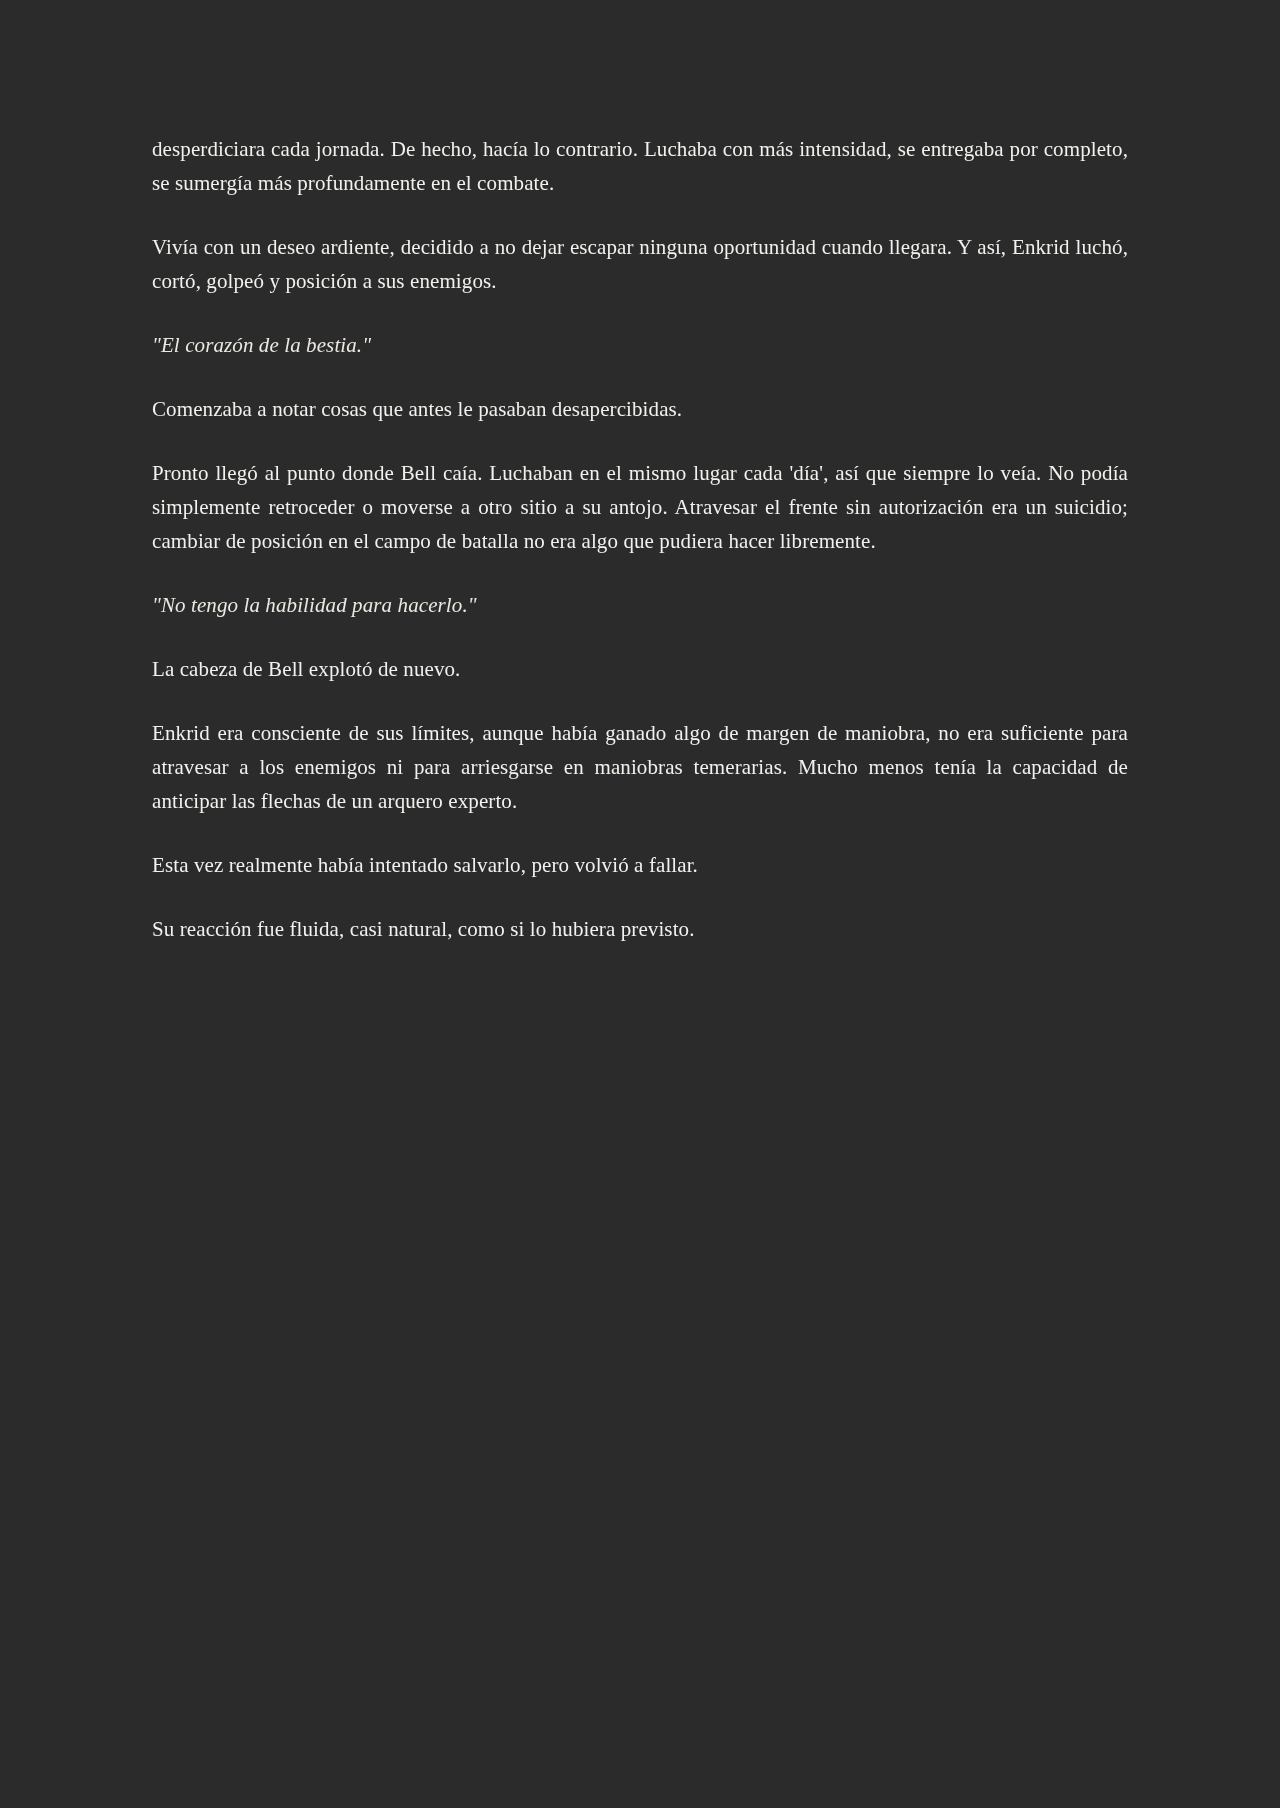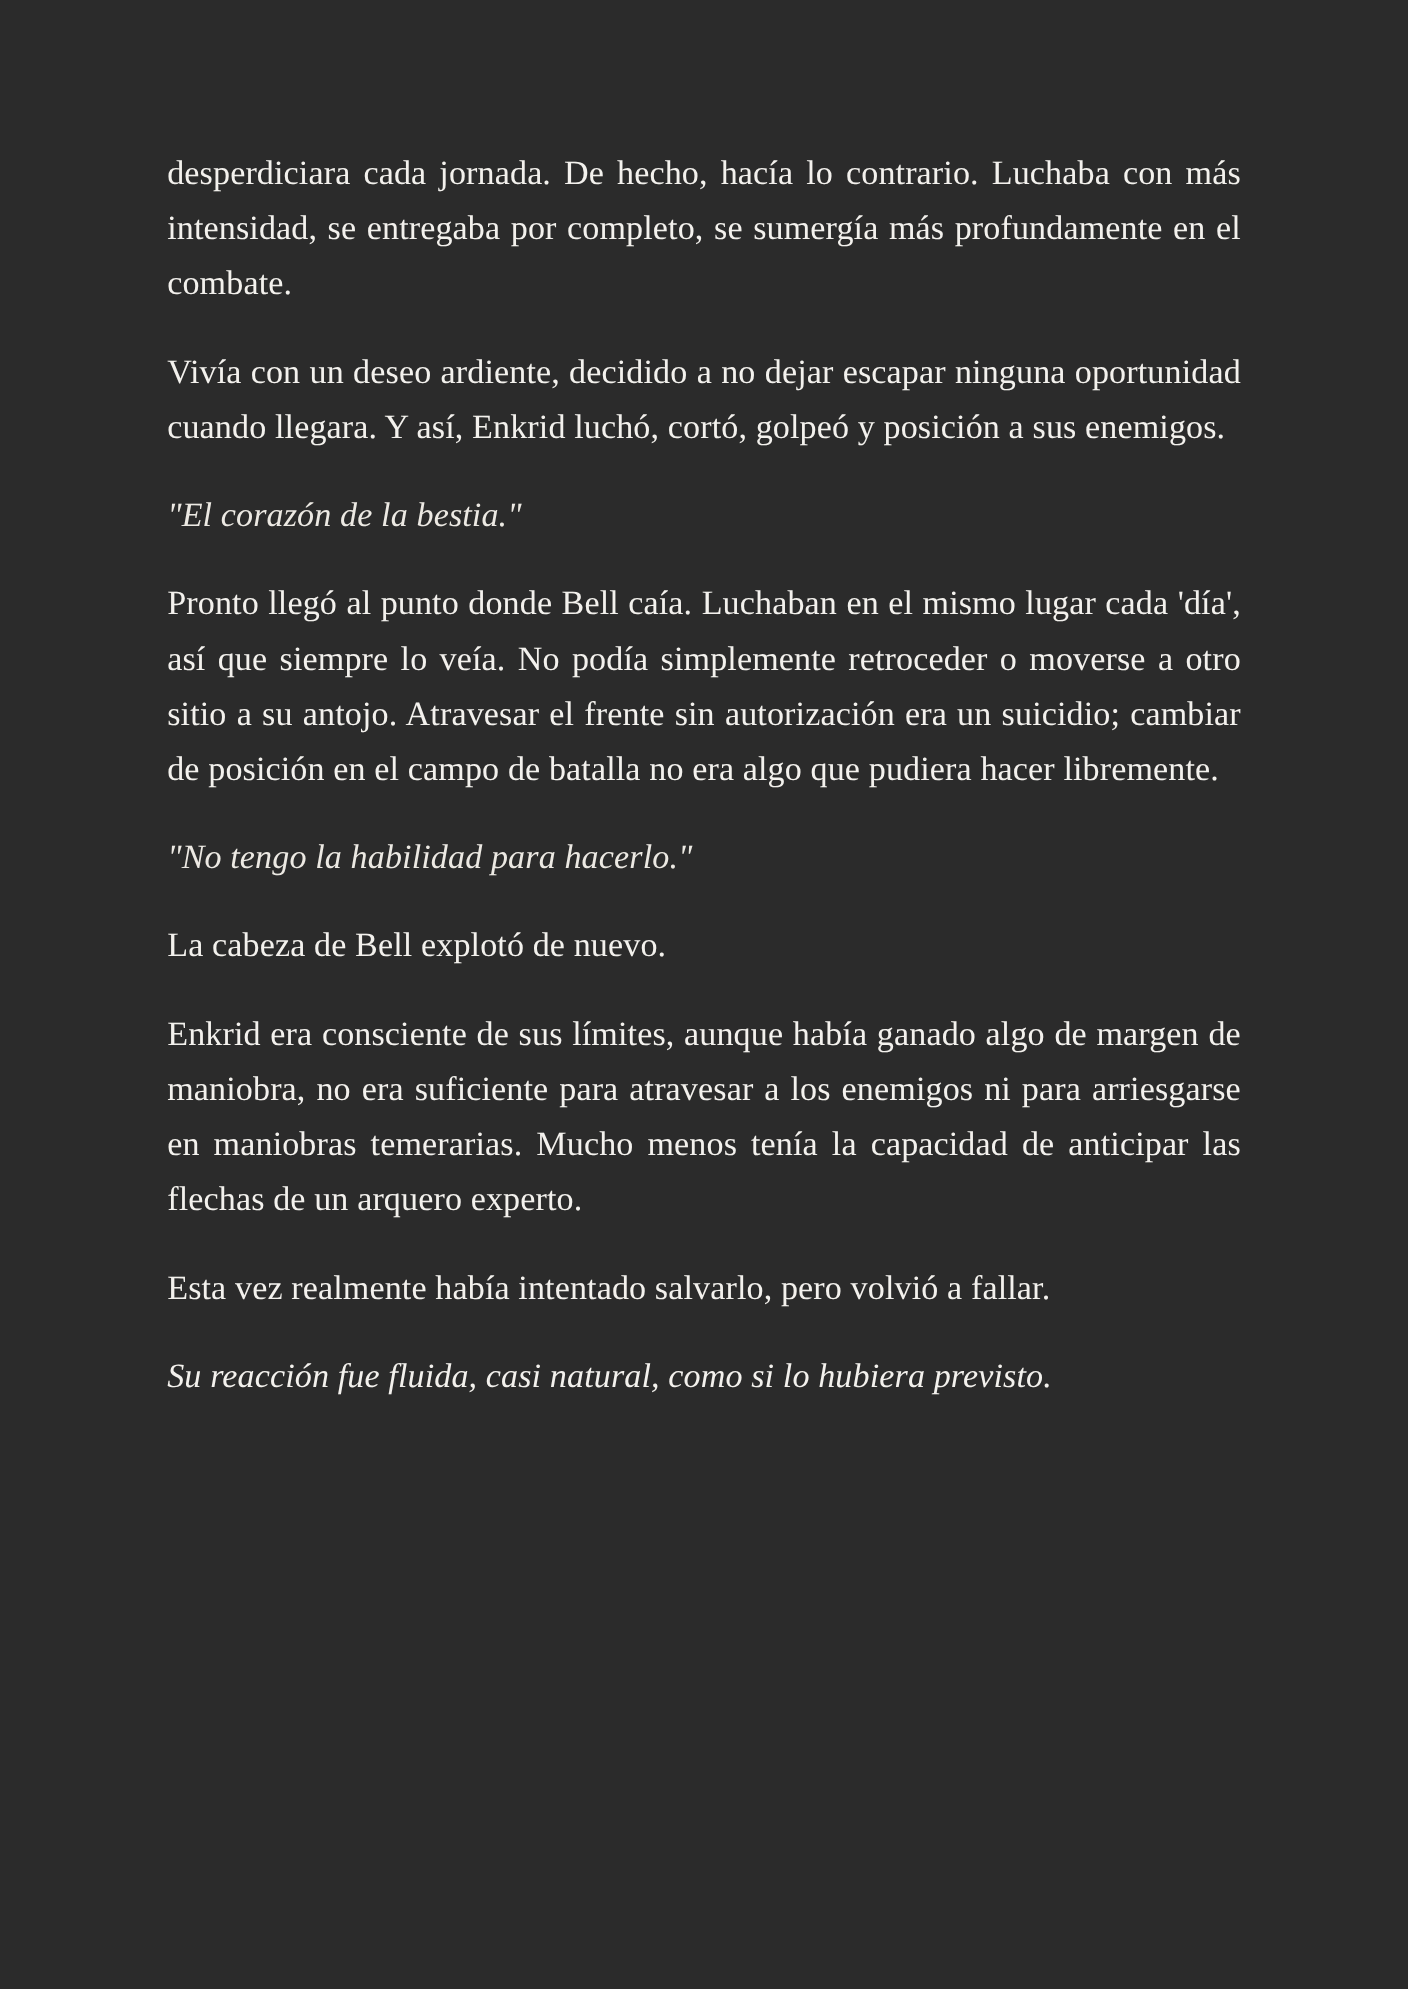--- a/index.html
+++ b/index.html
@@ -18,47 +18,47 @@
     min-height: 1808px;
     box-sizing: border-box;
     padding: 132px 152px 120px 152px;
     background: #2b2b2b;
   }
   .reader {
     max-width: 976px;
   }
   p.para {
     margin: 0 0 30px 0;
-    font-size: 31px;
+    font-size: 21px;
     line-height: 1.62;
     text-align: justify;
     text-justify: inter-word;
     letter-spacing: 0.1px;
     color: #f3f1ed;
   }
   p.para.last {
     margin-bottom: 0;
-    font-style: italic;
   }
   p.para.italic {
     font-style: italic;
     color: #ece9e3;
   }
   p.para.nojustify {
     text-align: left;
   }
 </style>
 </head>
 <body>
 
 <div class="page">
   <article class="reader">
     <p class="para">desperdiciara cada jornada. De hecho, hacía lo contrario. Luchaba con más intensidad, se entregaba por completo, se sumergía más profundamente en el combate.</p>
     <p class="para">Vivía con un deseo ardiente, decidido a no dejar escapar ninguna oportunidad cuando llegara. Y así, Enkrid luchó, cortó, golpeó y posición a sus enemigos.</p>
     <p class="para italic nojustify">"El corazón de la bestia."</p>
+    <p class="para nojustify">Comenzaba a notar cosas que antes le pasaban desapercibidas.</p>
     <p class="para">Pronto llegó al punto donde Bell caía. Luchaban en el mismo lugar cada 'día', así que siempre lo veía. No podía simplemente retroceder o moverse a otro sitio a su antojo. Atravesar el frente sin autorización era un suicidio; cambiar de posición en el campo de batalla no era algo que pudiera hacer libremente.</p>
     <p class="para italic nojustify">"No tengo la habilidad para hacerlo."</p>
     <p class="para nojustify">La cabeza de Bell explotó de nuevo.</p>
     <p class="para">Enkrid era consciente de sus límites, aunque había ganado algo de margen de maniobra, no era suficiente para atravesar a los enemigos ni para arriesgarse en maniobras temerarias. Mucho menos tenía la capacidad de anticipar las flechas de un arquero experto.</p>
     <p class="para nojustify">Esta vez realmente había intentado salvarlo, pero volvió a fallar.</p>
     <p class="para nojustify last">Su reacción fue fluida, casi natural, como si lo hubiera previsto.</p>
   </article>
 </div>
 
 </body></html>

